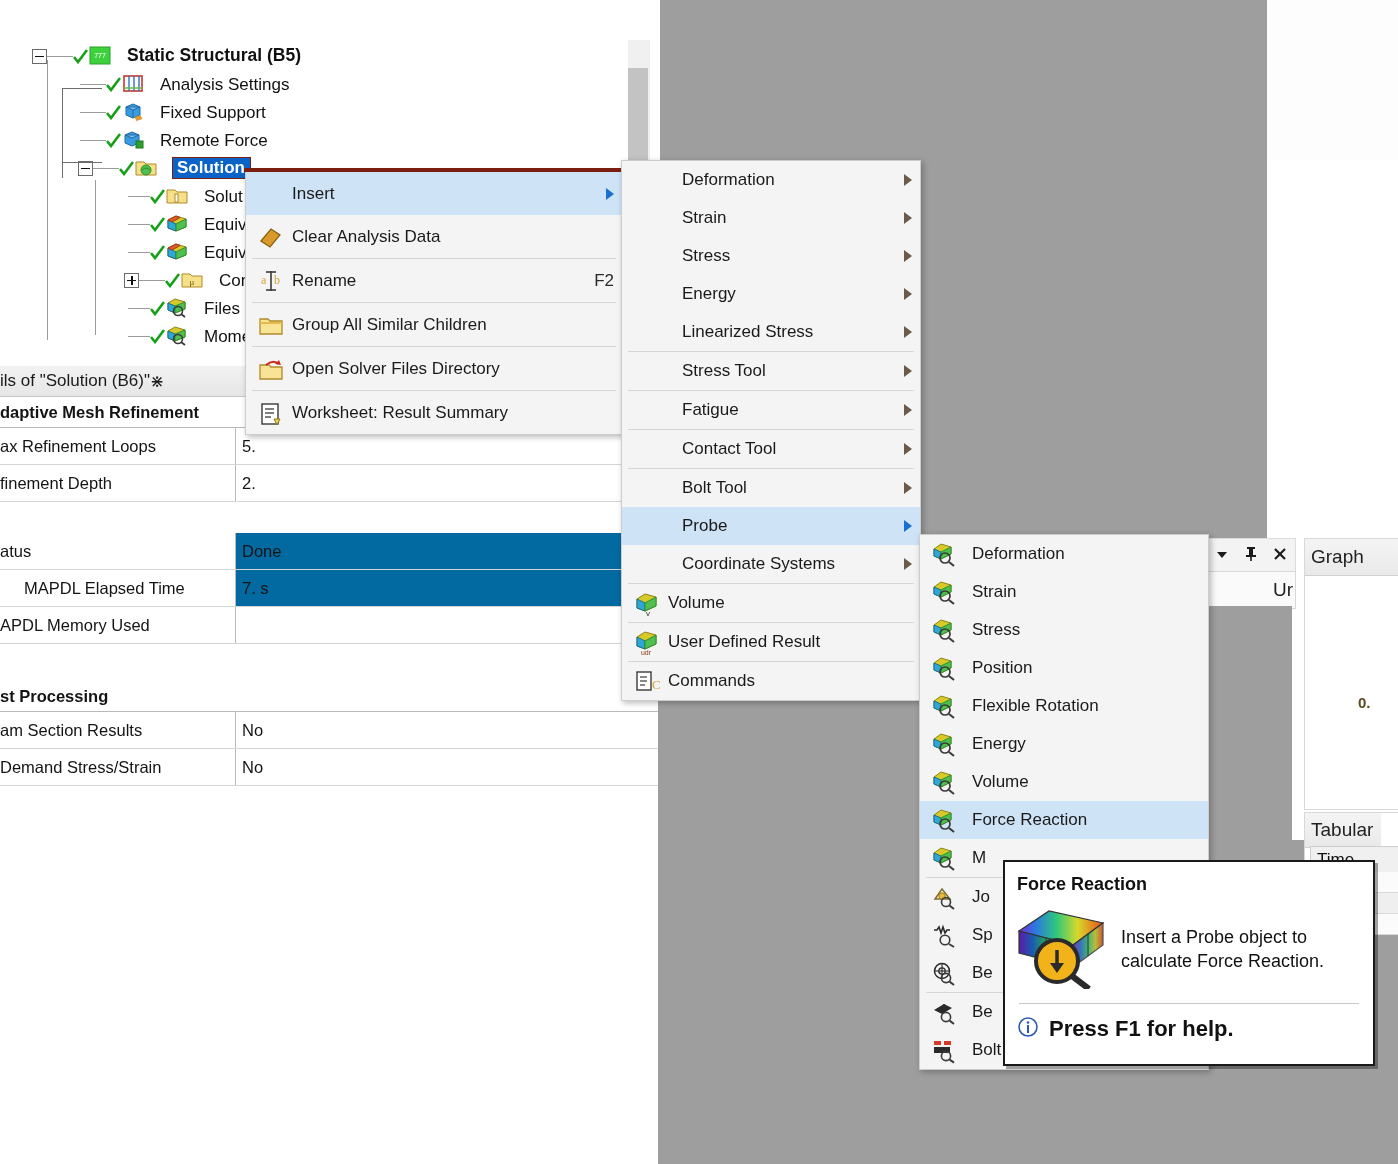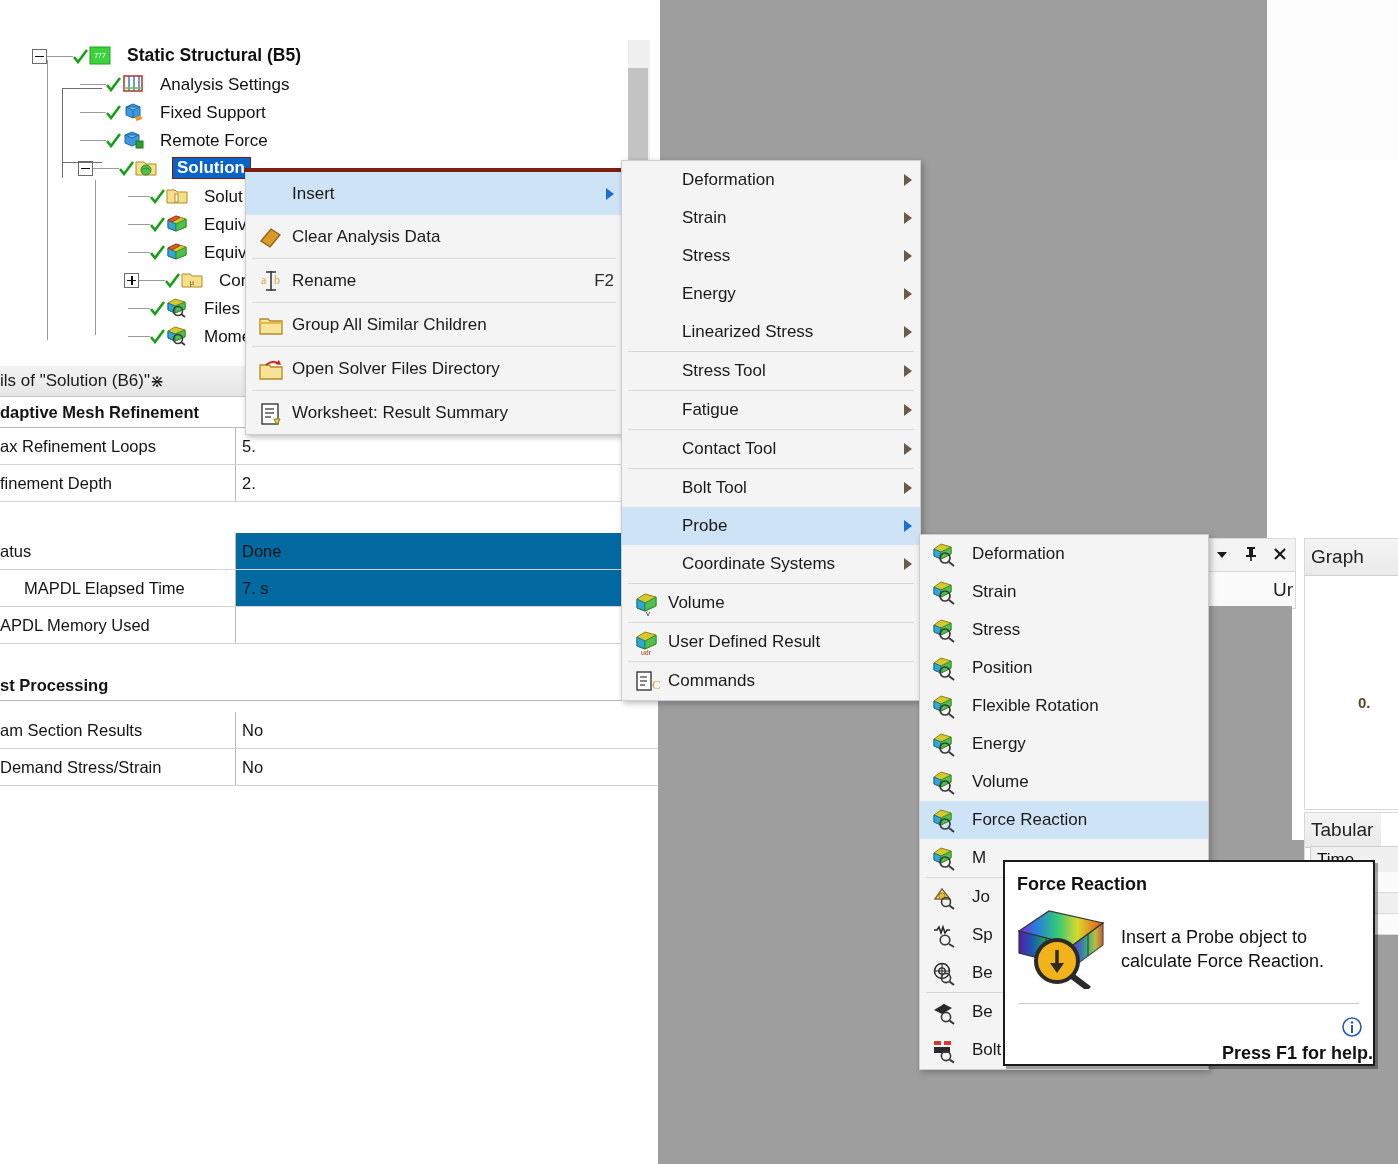--- a/index.html
+++ b/index.html
@@ -135,21 +135,21 @@
   #tooltip{
     position:absolute;left:1003px;top:860px;width:368px;height:202px;
     background:#ffffff;border:2px solid #1a1a1a;
     box-shadow:3px 3px 0 rgba(0,0,0,.35);
     font-size:17px;color:#111;
   }
   #tooltip .tt-title{font-weight:bold;font-size:18px;margin:12px 0 4px 12px;}
   #tooltip .tt-body{display:flex;align-items:center;padding:0 10px 0 10px;height:100px;}
   #tooltip .tt-text{margin-left:14px;line-height:1.35;font-size:18px;}
   #tooltip .tt-sep{height:1px;background:#c8c8c8;margin:4px 14px 0 14px;}
-  #tooltip .tt-foot{display:flex;align-items:flex-end;margin:12px 0 0 12px;font-weight:bold;font-size:18px;flex-direction:column;}
+  #tooltip .tt-foot{display:flex;align-items:flex-start;margin:12px 0 0 12px;font-weight:bold;font-size:22px;}
   #tooltip .tt-foot .i{margin-right:10px;}
 
   
   #panel-buttons{
     position:absolute;left:1206px;top:538px;width:88px;height:34px;
     background:#f3f3f3;border:1px solid #dcdcdc;border-bottom:none;
     display:flex;align-items:center;justify-content:space-around;
   }
   #panel-tab-row{
     position:absolute;left:1206px;top:571px;width:88px;height:36px;background:#fafafa;
@@ -431,21 +431,21 @@
     <div class="dval">Done</div>
   </div>
   <div class="drow readonly" style="top:204px;">
     <div class="dkey" style="padding-left:24px;">MAPDL Elapsed Time</div>
     <div class="dval">7. s</div>
   </div>
   <div class="drow readonly" style="top:241px;">
     <div class="dkey">APDL Memory Used</div>
   </div>
 
-  <div class="grp" style="top:304px;">st Processing</div>
+  <div class="grp" style="top:315px;">st Processing</div>
   <div class="drow" style="top:346px;">
     <div class="dkey">am Section Results</div>
     <div class="dval">No</div>
   </div>
   <div class="drow" style="top:383px;">
     <div class="dkey">Demand Stress/Strain</div>
     <div class="dval">No</div>
   </div>
 </div>
 

